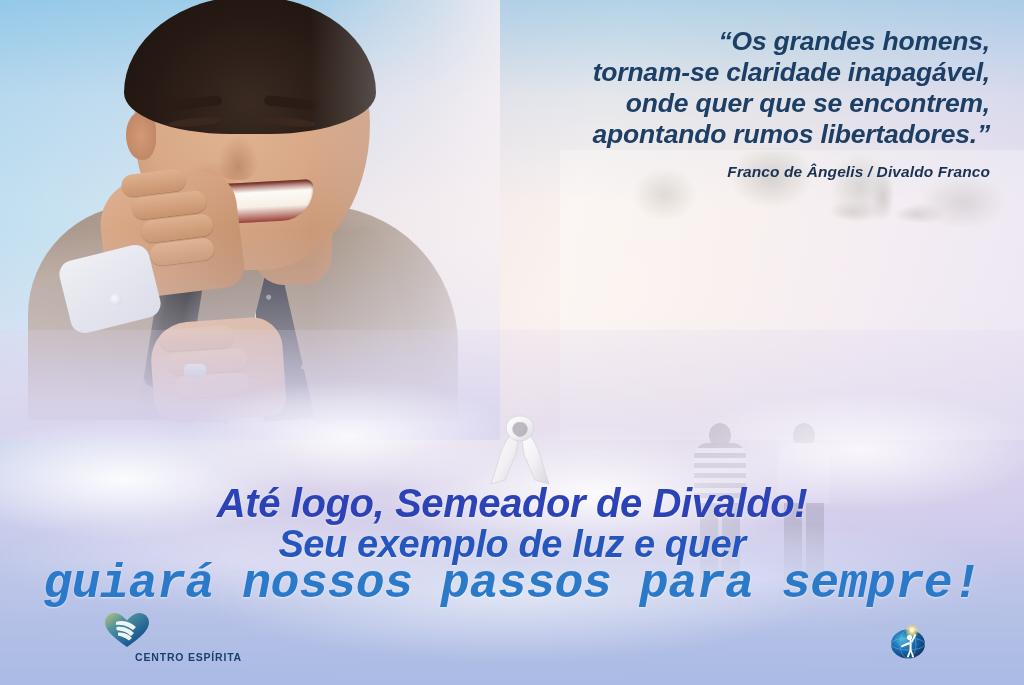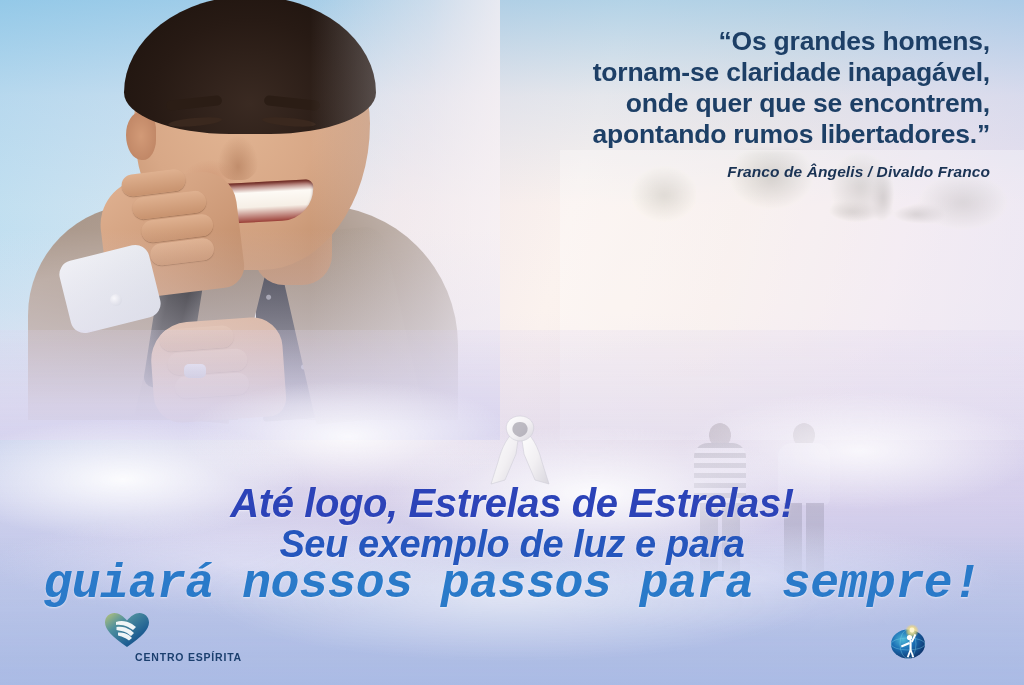--- a/index.html
+++ b/index.html
@@ -265,21 +265,21 @@
   }
 
   
   .quote {
     position:absolute; right:34px; top:26px;
     width:560px;
     text-align:right;
     z-index:6;
   }
   .quote-line {
-    font-weight:bold;
+    font-style:italic; font-weight:bold;
     font-size:26.5px; line-height:31px;
     letter-spacing:-0.2px;
     color:#1d3f66;
     white-space:nowrap;
   }
   .quote-author {
     margin-top:13px;
     font-style:italic; font-weight:bold;
     font-size:15.5px; letter-spacing:0.1px;
     color:#1a3354;
@@ -405,22 +405,22 @@
       <g fill="url(#rb)" stroke="#cfccd6" stroke-width="0.6">
         <path d="M31 16 C18 26 13 37 9 52 L2 74 L16 70 L27 44 Z"></path>
         <path d="M31 16 C44 26 49 37 53 52 L60 74 L46 70 L35 44 Z"></path>
         <path d="M31 6 C21 6 15 14 18 22 C20 28 26 31 31 31 C36 31 42 28 44 22 C47 14 41 6 31 6 Z"></path>
       </g>
       <path d="M31 12 C25 12 22 17 24 22 C26 26 31 27 31 27 C31 27 36 26 38 22 C40 17 37 12 31 12 Z" fill="#8e8b98" opacity="0.55"></path>
     </svg>
   </div>
 
   <div class="headline">
-    <div class="hl hl1">Até logo, Estrelas de Estrelas!</div>
-    <div class="hl hl2">Seu exemplo de luz e para</div>
+    <div class="hl hl1">Até logo, Semeador de Divaldo!</div>
+    <div class="hl hl2">Seu exemplo de luz e quer</div>
     <div class="hl hl3">guiará nossos passos para sempre!</div>
   </div>
 
   <div class="logo-block left">
     <div class="logo-mark">
       <svg width="48" height="36" viewBox="0 0 48 36" aria-hidden="true">
         <defs>
           <linearGradient id="hg" x1="0" y1="0" x2="1" y2="1">
             <stop offset="0%" stop-color="#b9c47a"></stop>
             <stop offset="32%" stop-color="#4e8f9e"></stop>

